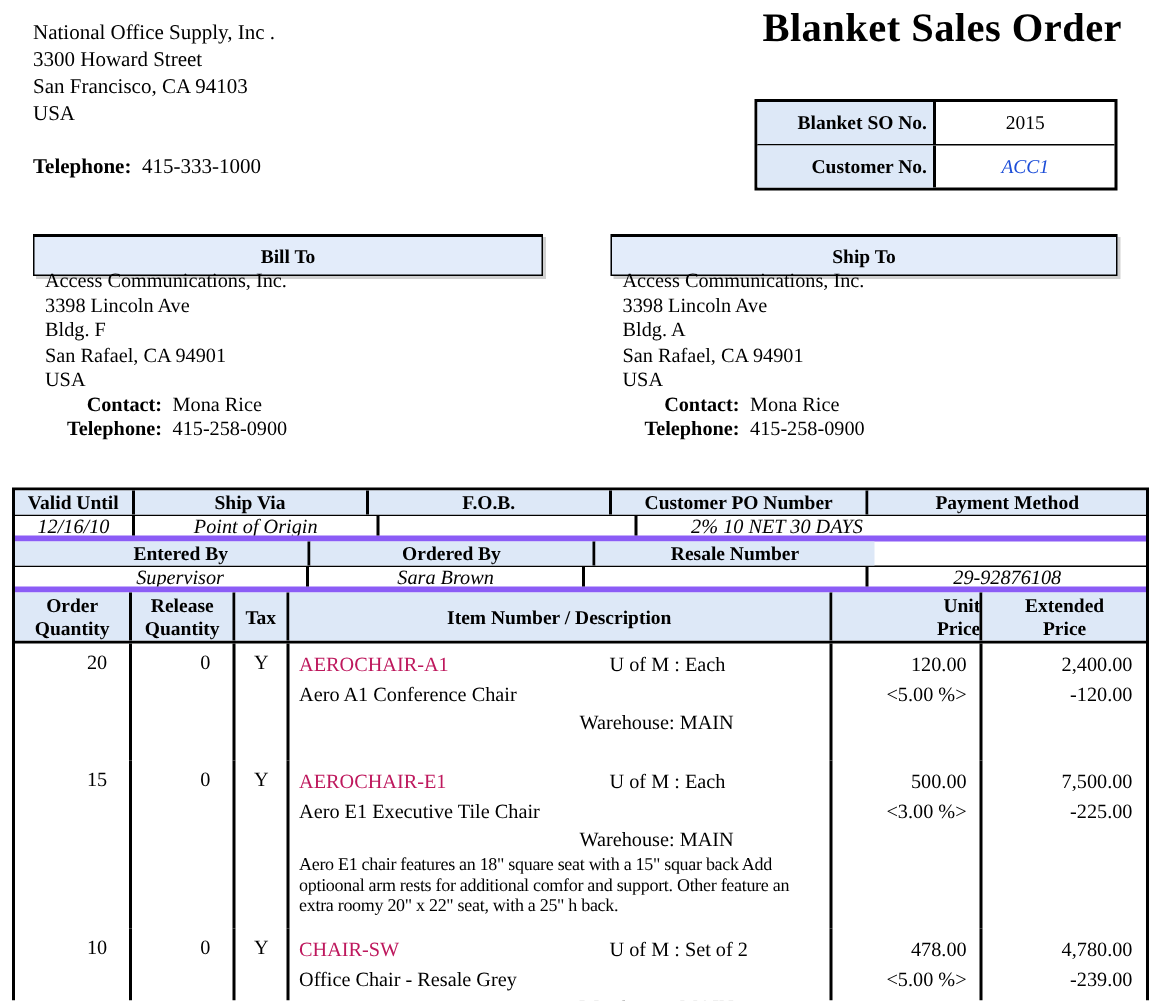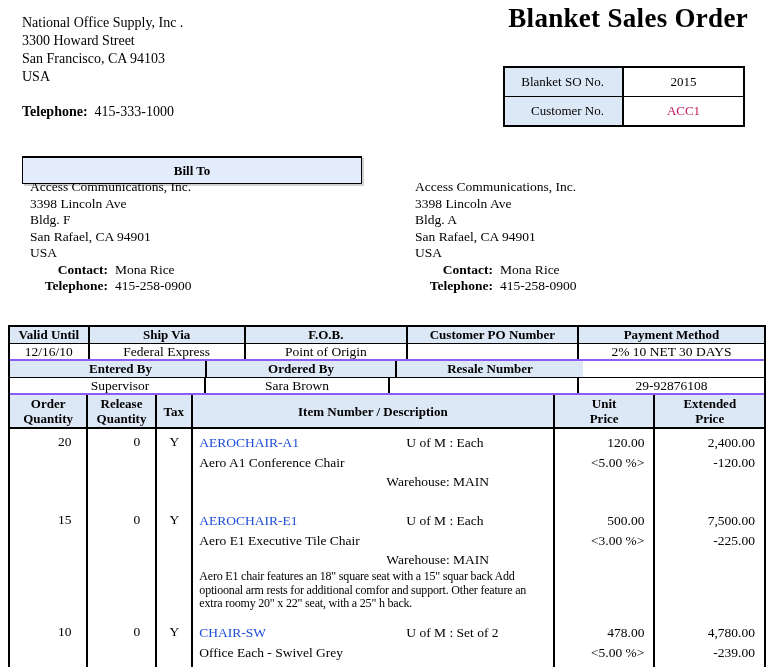--- a/index.html
+++ b/index.html
@@ -18,25 +18,25 @@
     position:absolute; top:3px; right:26px;
     font-size:27px; font-weight:bold; letter-spacing:0.3px;
   }
 
   
   .so-table { position:absolute; left:503px; top:66px; width:242px; border:2px solid #000; box-sizing:border-box; }
   .so-row { display:flex; height:28px; }
   .so-row + .so-row { border-top:1px solid #000; }
   .so-label {
     width:119px; box-sizing:border-box; background:#dde8f7; border-right:2px solid #000;
-    font-weight:normal; font-size:13px; text-align:right; padding-right:18px;
+    font-weight:bold; font-size:13px; text-align:right; padding-right:4px;
     display:flex; align-items:center; justify-content:flex-end;
   }
   .so-value { flex:1; display:flex; align-items:center; justify-content:center; font-size:13px; }
-  .link-blue { color:#be185d; }
+  .link-blue { color:#1d4ed8;font-style:italic; }
 
   
   .secbar {
     position:absolute; top:156px; height:28px; background:#e3ecfa;
     border:1px solid #000; border-top-width:2px; box-shadow:2px 2px 0 rgba(120,120,120,0.35);
     display:flex; align-items:center; justify-content:center;
     font-weight:bold; font-size:13px; box-sizing:border-box;
   }
   .billto-bar { left:22px; width:340px; }
   .shipto-bar { left:407px; width:338px; }
@@ -53,46 +53,46 @@
   }
   .trow { display:flex; box-sizing:border-box; }
   .cell {
     box-sizing:border-box; border-right:2px solid #000;
     display:flex; align-items:center; justify-content:center;
     font-size:13px; overflow:hidden;
   }
   .cell:last-child { border-right:none; }
   .hcell { background:#dde8f7; font-weight:bold; }
   .hrow { height:17px; border-bottom:1px solid #000; }
-  .vrow { height:17px; border-bottom:2px solid #8b5cf6; }
+  .vrow { height:17px; border-bottom:4px solid #8b5cf6;font-style:italic; }
   .vcell { font-size:13.5px; }
 
   .item-hrow { height:34px; border-bottom:2px solid #000; }
   .item-hrow .cell { flex-direction:column; line-height:15px; justify-content:center; }
 
   .item-row { display:flex; }
   .icell { box-sizing:border-box; border-right:2px solid #000; font-size:13.5px; padding-top:5px; }
   .icell:last-child { border-right:none; }
   .num-cell { text-align:right; padding-right:15px; }
   .tax-cell { text-align:center; }
   .desc-cell { padding-left:6px; position:relative; }
   .dline { position:relative; height:20px; line-height:18px; }
   .dline-wh { height:17px; line-height:15px; padding-left:187px; }
   .uom { position:absolute; left:207px; top:0; }
-  .itemnum { color:#1d4ed8; }
+  .itemnum { color:#be185d; }
   .money-cell { text-align:right; padding-right:9px; }
   .mline { height:20px; line-height:18px; }
   .longdesc { margin-top:1px; width:352px; font-size:12px; line-height:13.5px; letter-spacing:-0.2px; }
 
   
   .c-validuntil { width:80px; } .c-shipvia { width:157px; } .c-fob { width:163px; }
   .c-po { width:172px; } .c-pay { width:186px; }
   .c-entered { width:197px;padding-left:26px; } .c-sales { width:185px; } .c-ordered { width:190px; } .c-resale { width:186px; }
   .c-qty { width:80px; } .c-rel { width:70px; } .c-tax { width:37px; }
-  .c-desc { width:370px; } .c-unit { width:103px; } .c-ext { width:111px; }
+  .c-desc { width:370px; } .c-unit { width:103px;align-items:flex-end; } .c-ext { width:111px; }
 
   .r0 { height:78px; } .r1 { height:112px; } .r2 { height:120px; }
 </style>
 </head>
 <body>
 
 <div class="page">
 
   <div class="company">
     <div>National Office Supply, Inc .</div>
@@ -128,20 +128,21 @@
     <div class="addr-label-row">
       <span class="addr-label">Contact:</span>
       <span>Mona Rice</span>
     </div>
     <div class="addr-label-row">
       <span class="addr-label">Telephone:</span>
       <span>415-258-0900</span>
     </div>
   </div>
 
+  <div class="secbar shipto-bar">Ship To</div>
   <div class="addr shipto-addr">
     <div>Access Communications, Inc.</div>
     <div>3398  Lincoln Ave</div>
     <div>Bldg. A</div>
     <div>San Rafael, CA  94901</div>
     <div>USA</div>
     <div class="addr-label-row">
       <span class="addr-label">Contact:</span>
       <span>Mona Rice</span>
     </div>
@@ -156,21 +157,20 @@
     <div class="trow hrow">
       <div class="cell hcell c-validuntil">Valid Until</div>
       <div class="cell hcell c-shipvia">Ship Via</div>
       <div class="cell hcell c-fob">F.O.B.</div>
       <div class="cell hcell c-po">Customer PO Number</div>
       <div class="cell hcell c-pay">Payment Method</div>
     </div>
 
     <div class="trow vrow">
       <div class="cell vcell c-validuntil">12/16/10</div>
-      <div class="cell vcell c-shipvia">Federal Express</div>
       <div class="cell vcell c-fob">Point of Origin</div>
       <div class="cell vcell c-po"></div>
       <div class="cell vcell c-pay">2% 10 NET 30 DAYS</div>
     </div>
 
     <div class="trow hrow">
       <div class="cell hcell c-entered">Entered By</div>
       <div class="cell hcell c-ordered">Ordered By</div>
       <div class="cell hcell c-resale">Resale Number</div>
     </div>
@@ -250,21 +250,21 @@
 
     <div class="item-row r2">
       <div class="icell num-cell c-qty">10</div>
       <div class="icell num-cell c-rel">0</div>
       <div class="icell tax-cell c-tax">Y</div>
       <div class="icell desc-cell c-desc">
         <div class="dline">
           <span class="itemnum">CHAIR-SW</span>
           <span class="uom">U of M : Set of 2</span>
         </div>
-        <div class="dline">Office Each - Swivel Grey</div>
+        <div class="dline">Office Chair - Resale Grey</div>
         <div class="dline-wh">Warehouse: MAIN</div>
       </div>
       <div class="icell money-cell c-unit">
         <div class="mline">478.00</div>
         <div class="mline">&lt;5.00 %&gt;</div>
       </div>
       <div class="icell money-cell c-ext">
         <div class="mline">4,780.00</div>
         <div class="mline">-239.00</div>
       </div>

